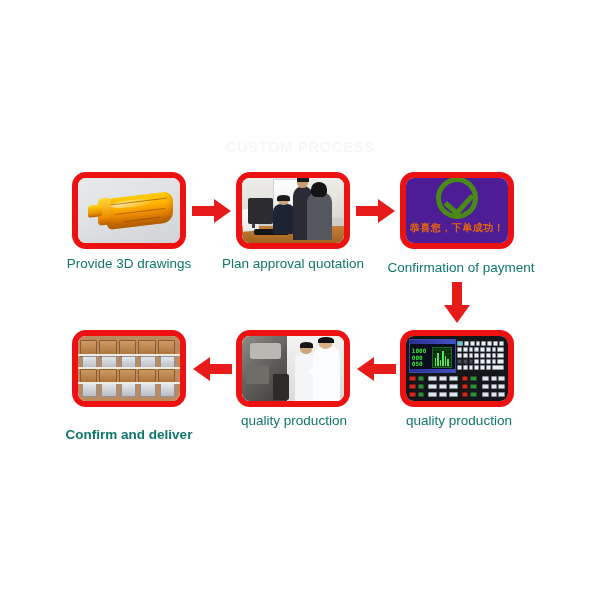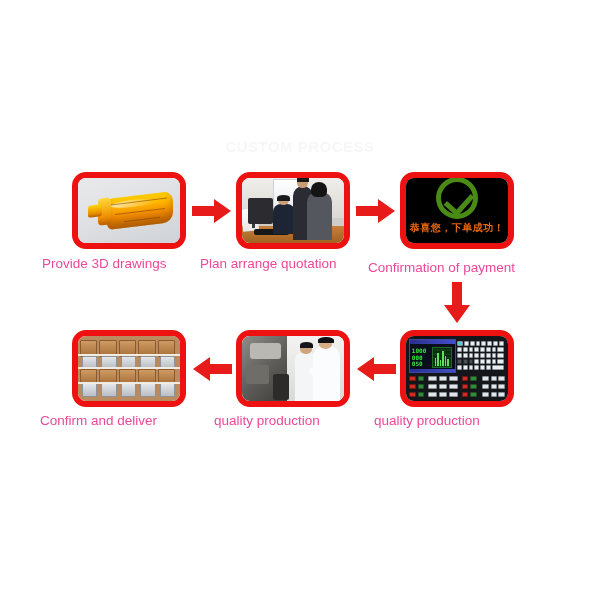--- a/index.html
+++ b/index.html
@@ -27,22 +27,23 @@
     position:absolute;
     border:6px solid #ee1111;
     border-radius:14px;
     box-sizing:border-box;
     overflow:hidden;
     background:#ffffff;
   }
   .thumb .inner{position:absolute;left:0;top:0;right:0;bottom:0;overflow:hidden;}
   .caption{
     position:absolute;
+    text-align:center;
     font-size:13.5px;
-    color:#ec4899;
+    color:#0f766e;
     white-space:nowrap;
     line-height:16px;
   }
 
   
   .arrow{position:absolute;}
   .arrow svg{display:block;}
 
   
   .cad-bg{
@@ -107,21 +108,21 @@
   .p2 .hair{position:absolute;left:18%;top:-20%;width:60%;height:13%;
     background:#191919;border-radius:50% 50% 0 0;}
   .p3{position:absolute;left:64%;top:22%;width:24%;height:74%;
     background:#55575e;border-radius:10px 10px 0 0;}
   .p3 .head{position:absolute;left:22%;top:-17%;width:50%;height:21%;
     background:#d2ab86;border-radius:48%;}
   .p3 .hair{position:absolute;left:14%;top:-21%;width:66%;height:30%;
     background:#141414;border-radius:50% 50% 36% 36%;}
 
   
-  .pay{position:absolute;inset:0;background:#000000;}
+  .pay{position:absolute;inset:0;background:#4c1d95;}
   .pay-check{
     position:absolute;left:50%;top:30%;transform:translate(-50%,-50%);
     width:42px;height:42px;border-radius:50%;
     border:5px solid #4a8b16;box-sizing:border-box;
   }
   .pay-check .tick{
     position:absolute;left:9px;top:6px;width:13px;height:21px;
     border-right:5px solid #4a8b16;border-bottom:5px solid #4a8b16;
     transform:rotate(42deg);
   }
@@ -223,21 +224,21 @@
             <div class="head"></div>
             <div class="hair"></div>
           </div>
         <div class="p3">
             <div class="head"></div>
             <div class="hair"></div>
           </div>
       </div>
     </div>
   </div>
-  <div class="caption" style="left:200px;top:256px;width:186px;">Plan arrange quotation</div>
+  <div class="caption" style="left:200px;top:256px;width:186px;">Plan approval quotation</div>
 
   <div class="arrow" style="left:356px;top:198px;">
     <svg width="40" height="26" viewBox="0 0 40 26" aria-hidden="true">
       <polygon points="0,8 22,8 22,1 39,13 22,25 22,18 0,18" fill="#e81b1b"></polygon>
     </svg>
   </div>
 
   <div class="thumb" style="left:400px;top:172px;width:114px;height:77px;">
     <div class="inner">
       <div class="pay">
@@ -419,15 +420,15 @@
         <div class="bx" style="left:42%;top:72%;width:15%;height:22%"></div>
         <div class="bx" style="left:61%;top:72%;width:15%;height:22%"></div>
         <div class="bx" style="left:80%;top:72%;width:15%;height:22%"></div>
 
         <div class="strap" style="left:0;top:28%;width:100%"></div>
         <div class="strap" style="left:0;top:48%;width:100%"></div>
         <div class="strap" style="left:0;top:70%;width:100%"></div>
       </div>
     </div>
   </div>
-  <div class="caption" style="left:40px;top:413px;width:178px;">Confirm and deliver</div>
+  <div class="caption" style="left:40px;top:427px;width:178px;font-weight:bold;">Confirm and deliver</div>
 
 </div>
 
 </body></html>

